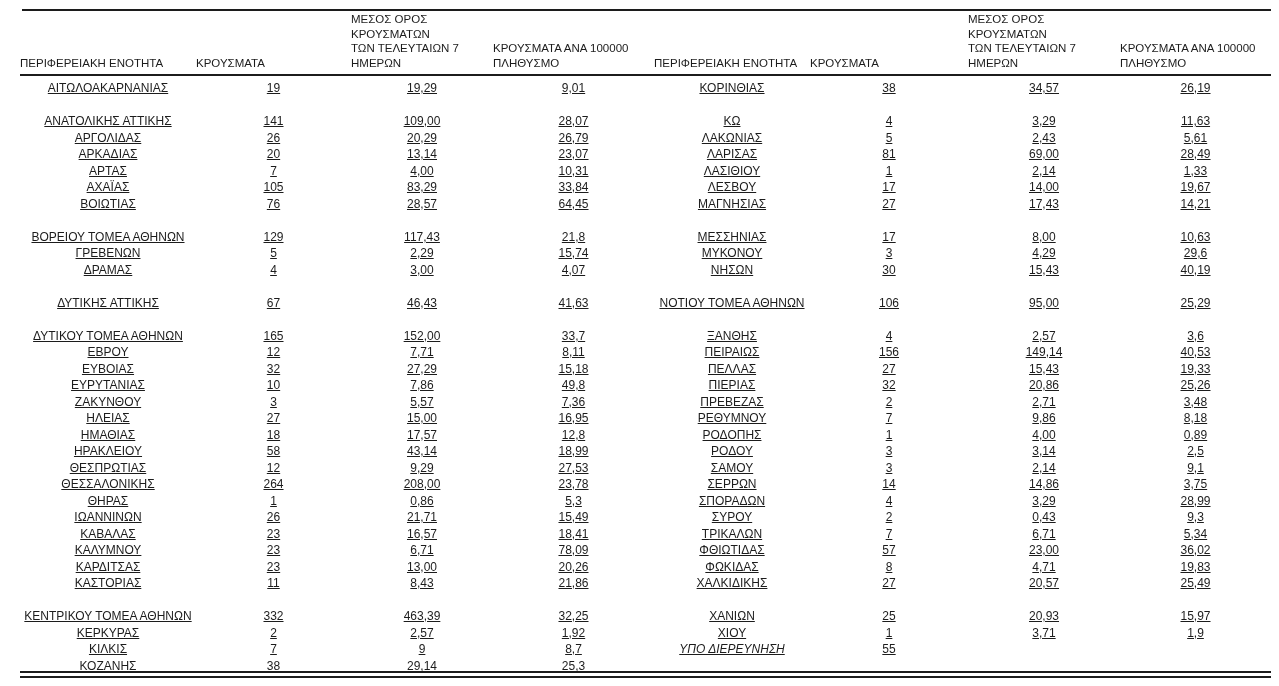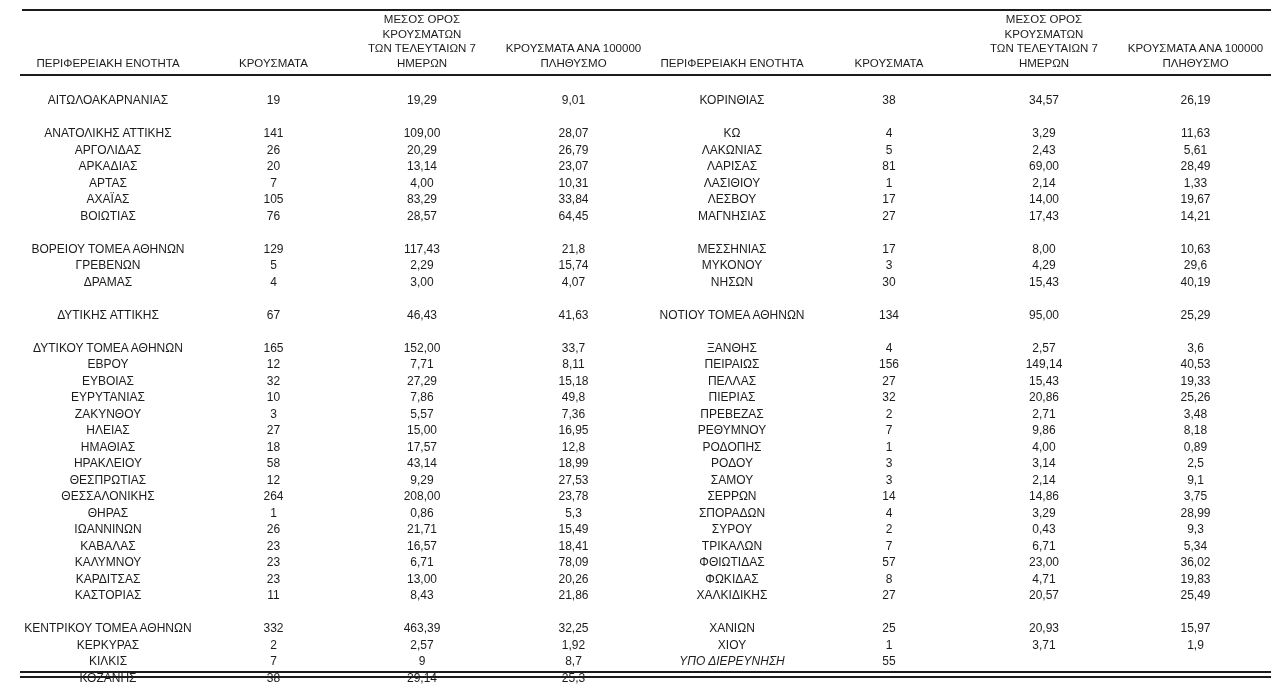--- a/index.html
+++ b/index.html
@@ -10,24 +10,24 @@
   .rule-top{position:absolute;left:22px;top:9px;width:1249px;height:2px;background:#1c1c1c;}
   .grid8{
     display:grid;
     grid-template-columns:176px 155px 142px 161px 156px 158px 152px 151px;
   }
   .header{
     position:absolute;left:20px;top:12px;width:1251px;height:62px;
     align-items:end;border-bottom:2px solid #1c1c1c;box-sizing:content-box;
   }
   .hcell{
-    text-align:center;font-size:11.5px;line-height:14.5px;
+    text-align:left;font-size:11.5px;line-height:14.5px;
     white-space:pre-line;padding-bottom:12px;overflow:visible;
   }
-  .tbody{position:absolute;left:20px;top:92px;width:1251px;grid-auto-rows:16.5px;}
+  .tbody{position:absolute;left:20px;top:80px;width:1251px;grid-auto-rows:16.5px;text-decoration:underline;}
   .row{display:contents;}
   .cell{
     text-align:center;font-size:12px;line-height:16.5px;
     white-space:nowrap;overflow:visible;
   }
   .cell.italic{font-style:italic;}
   .rule-bottom{
     position:absolute;left:20px;top:671px;width:1251px;height:7px;
     border-top:2px solid #1c1c1c;border-bottom:2px solid #1c1c1c;box-sizing:border-box;
   }
@@ -186,21 +186,21 @@
       <div class="cell"></div>
       <div class="cell"></div>
       <div class="cell"></div>
     </div>
       <div class="row">
       <div class="cell">ΔΥΤΙΚΗΣ ΑΤΤΙΚΗΣ</div>
       <div class="cell">67</div>
       <div class="cell">46,43</div>
       <div class="cell">41,63</div>
       <div class="cell">ΝΟΤΙΟΥ ΤΟΜΕΑ ΑΘΗΝΩΝ</div>
-      <div class="cell">134</div>
+      <div class="cell">106</div>
       <div class="cell">95,00</div>
       <div class="cell">25,29</div>
     </div>
       <div class="row">
       <div class="cell"></div>
       <div class="cell"></div>
       <div class="cell"></div>
       <div class="cell"></div>
       <div class="cell"></div>
       <div class="cell"></div>

